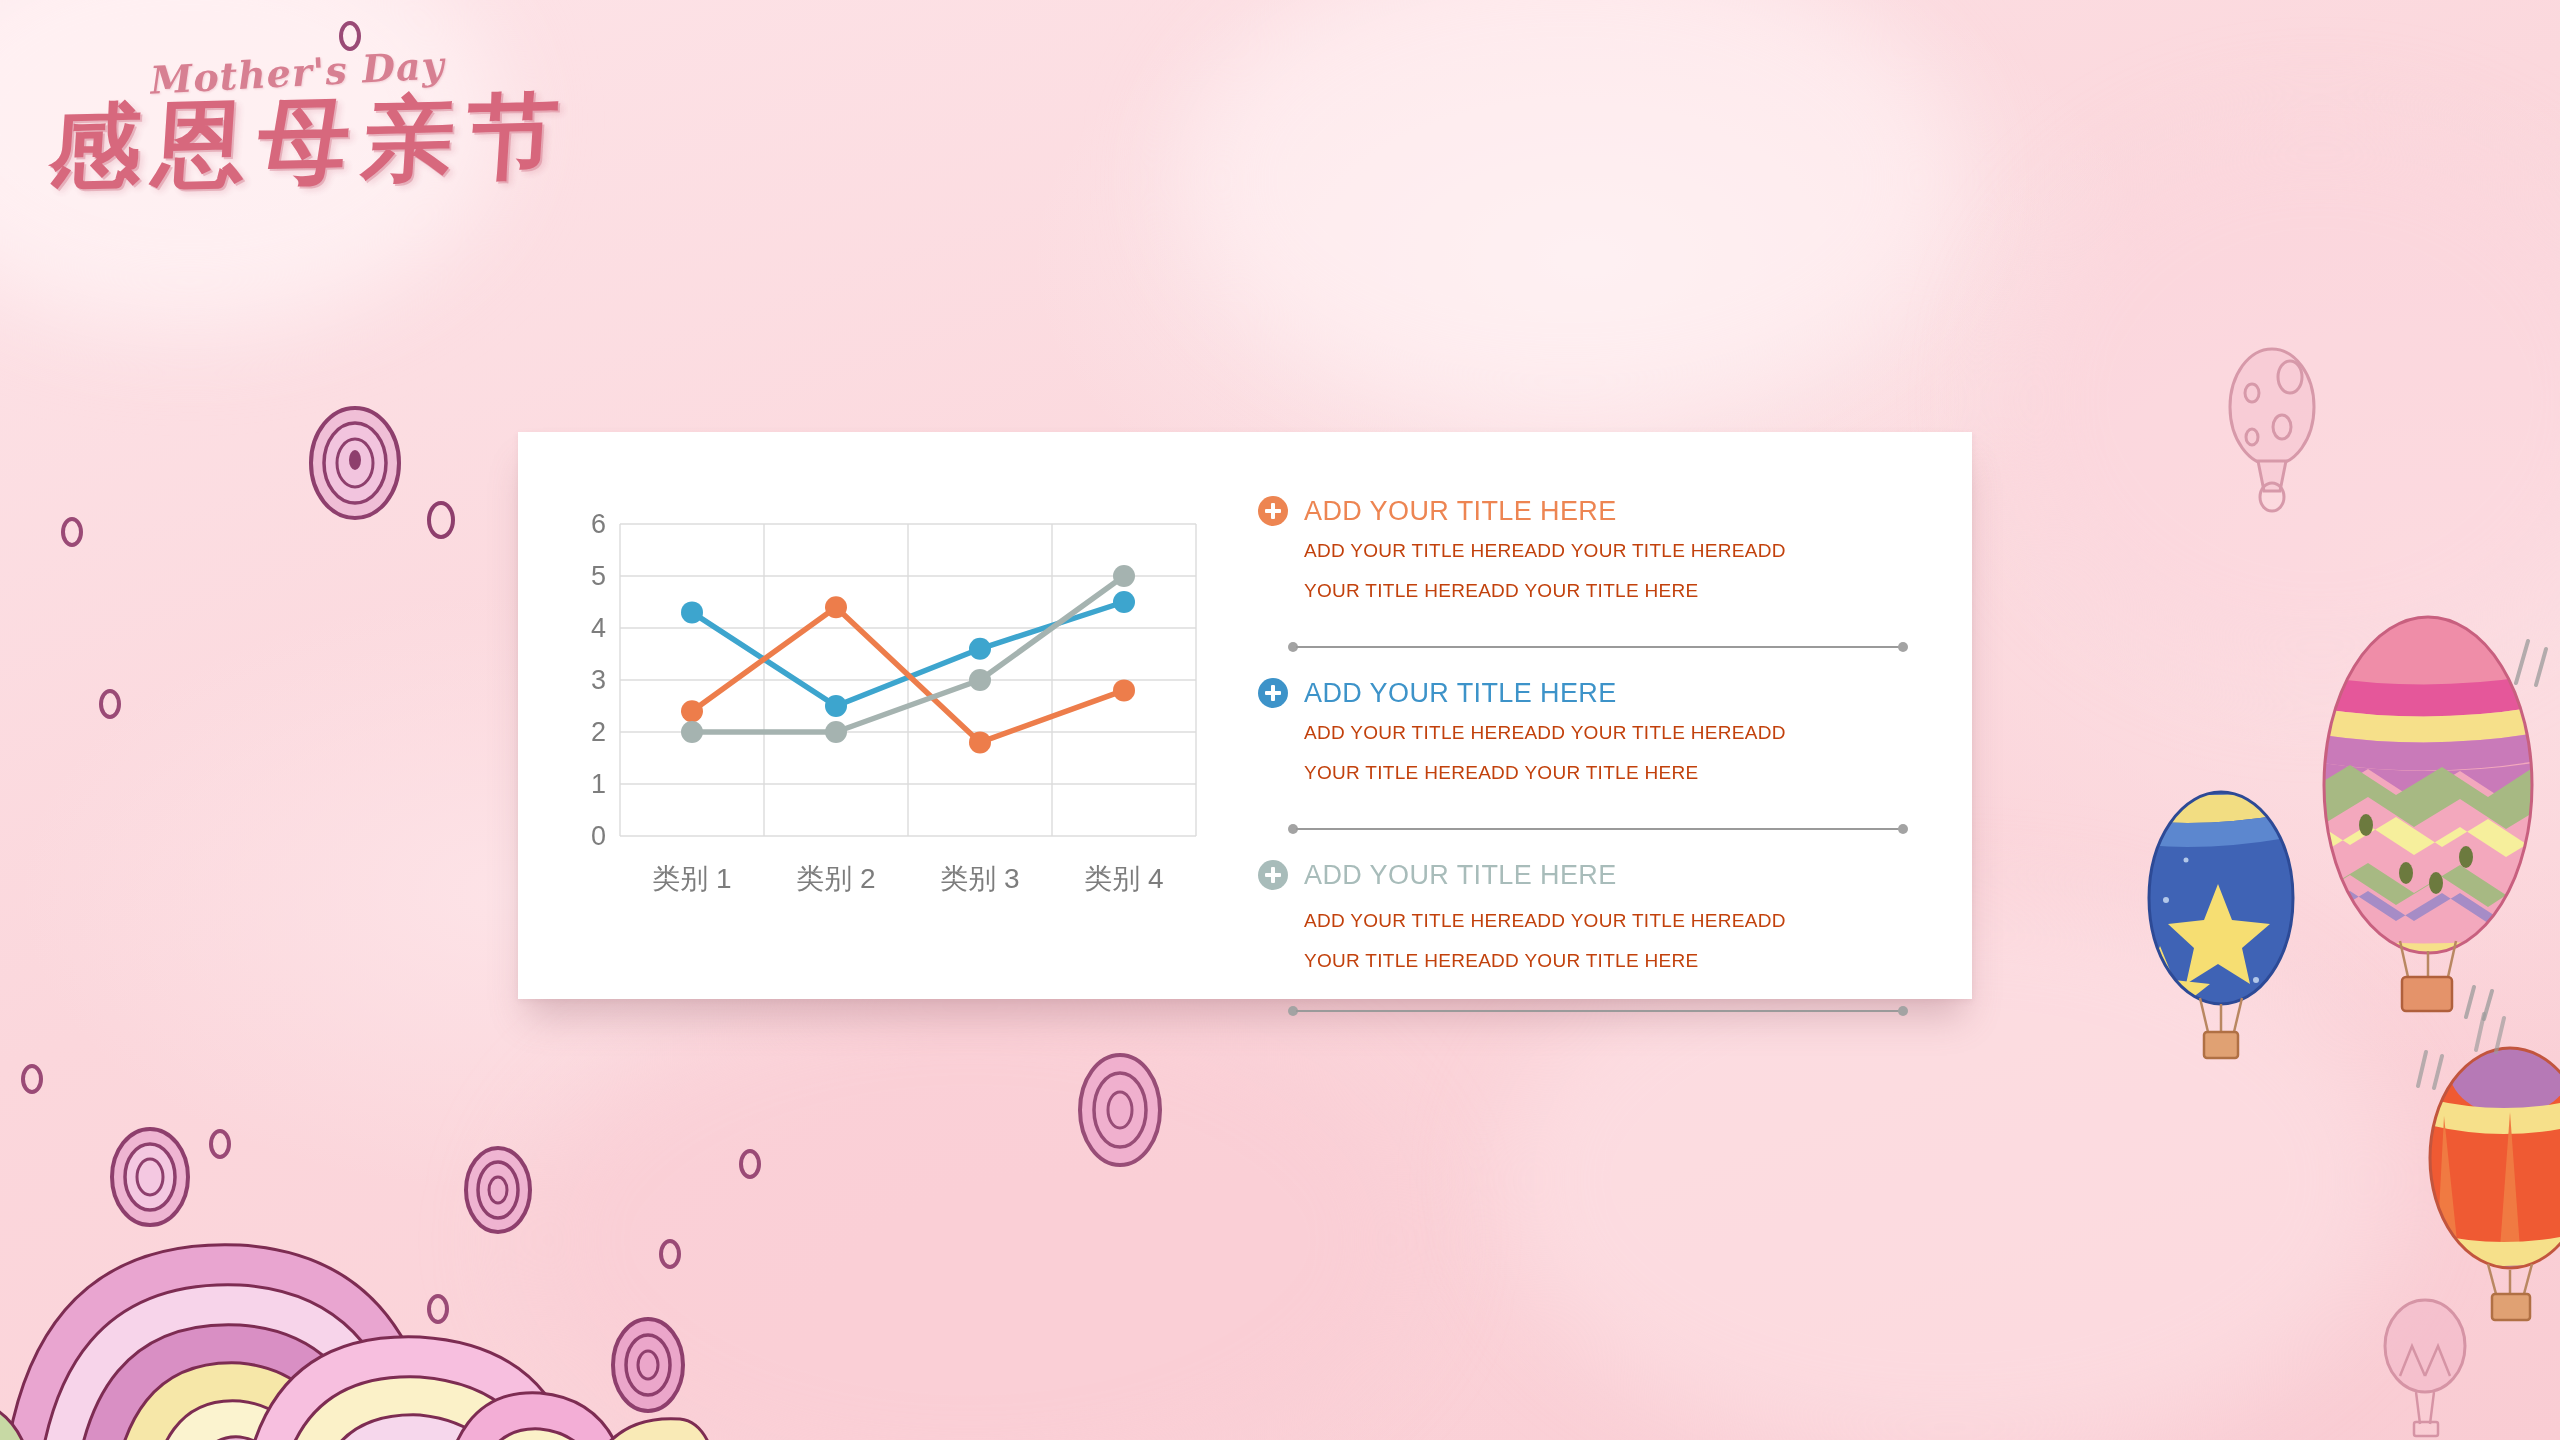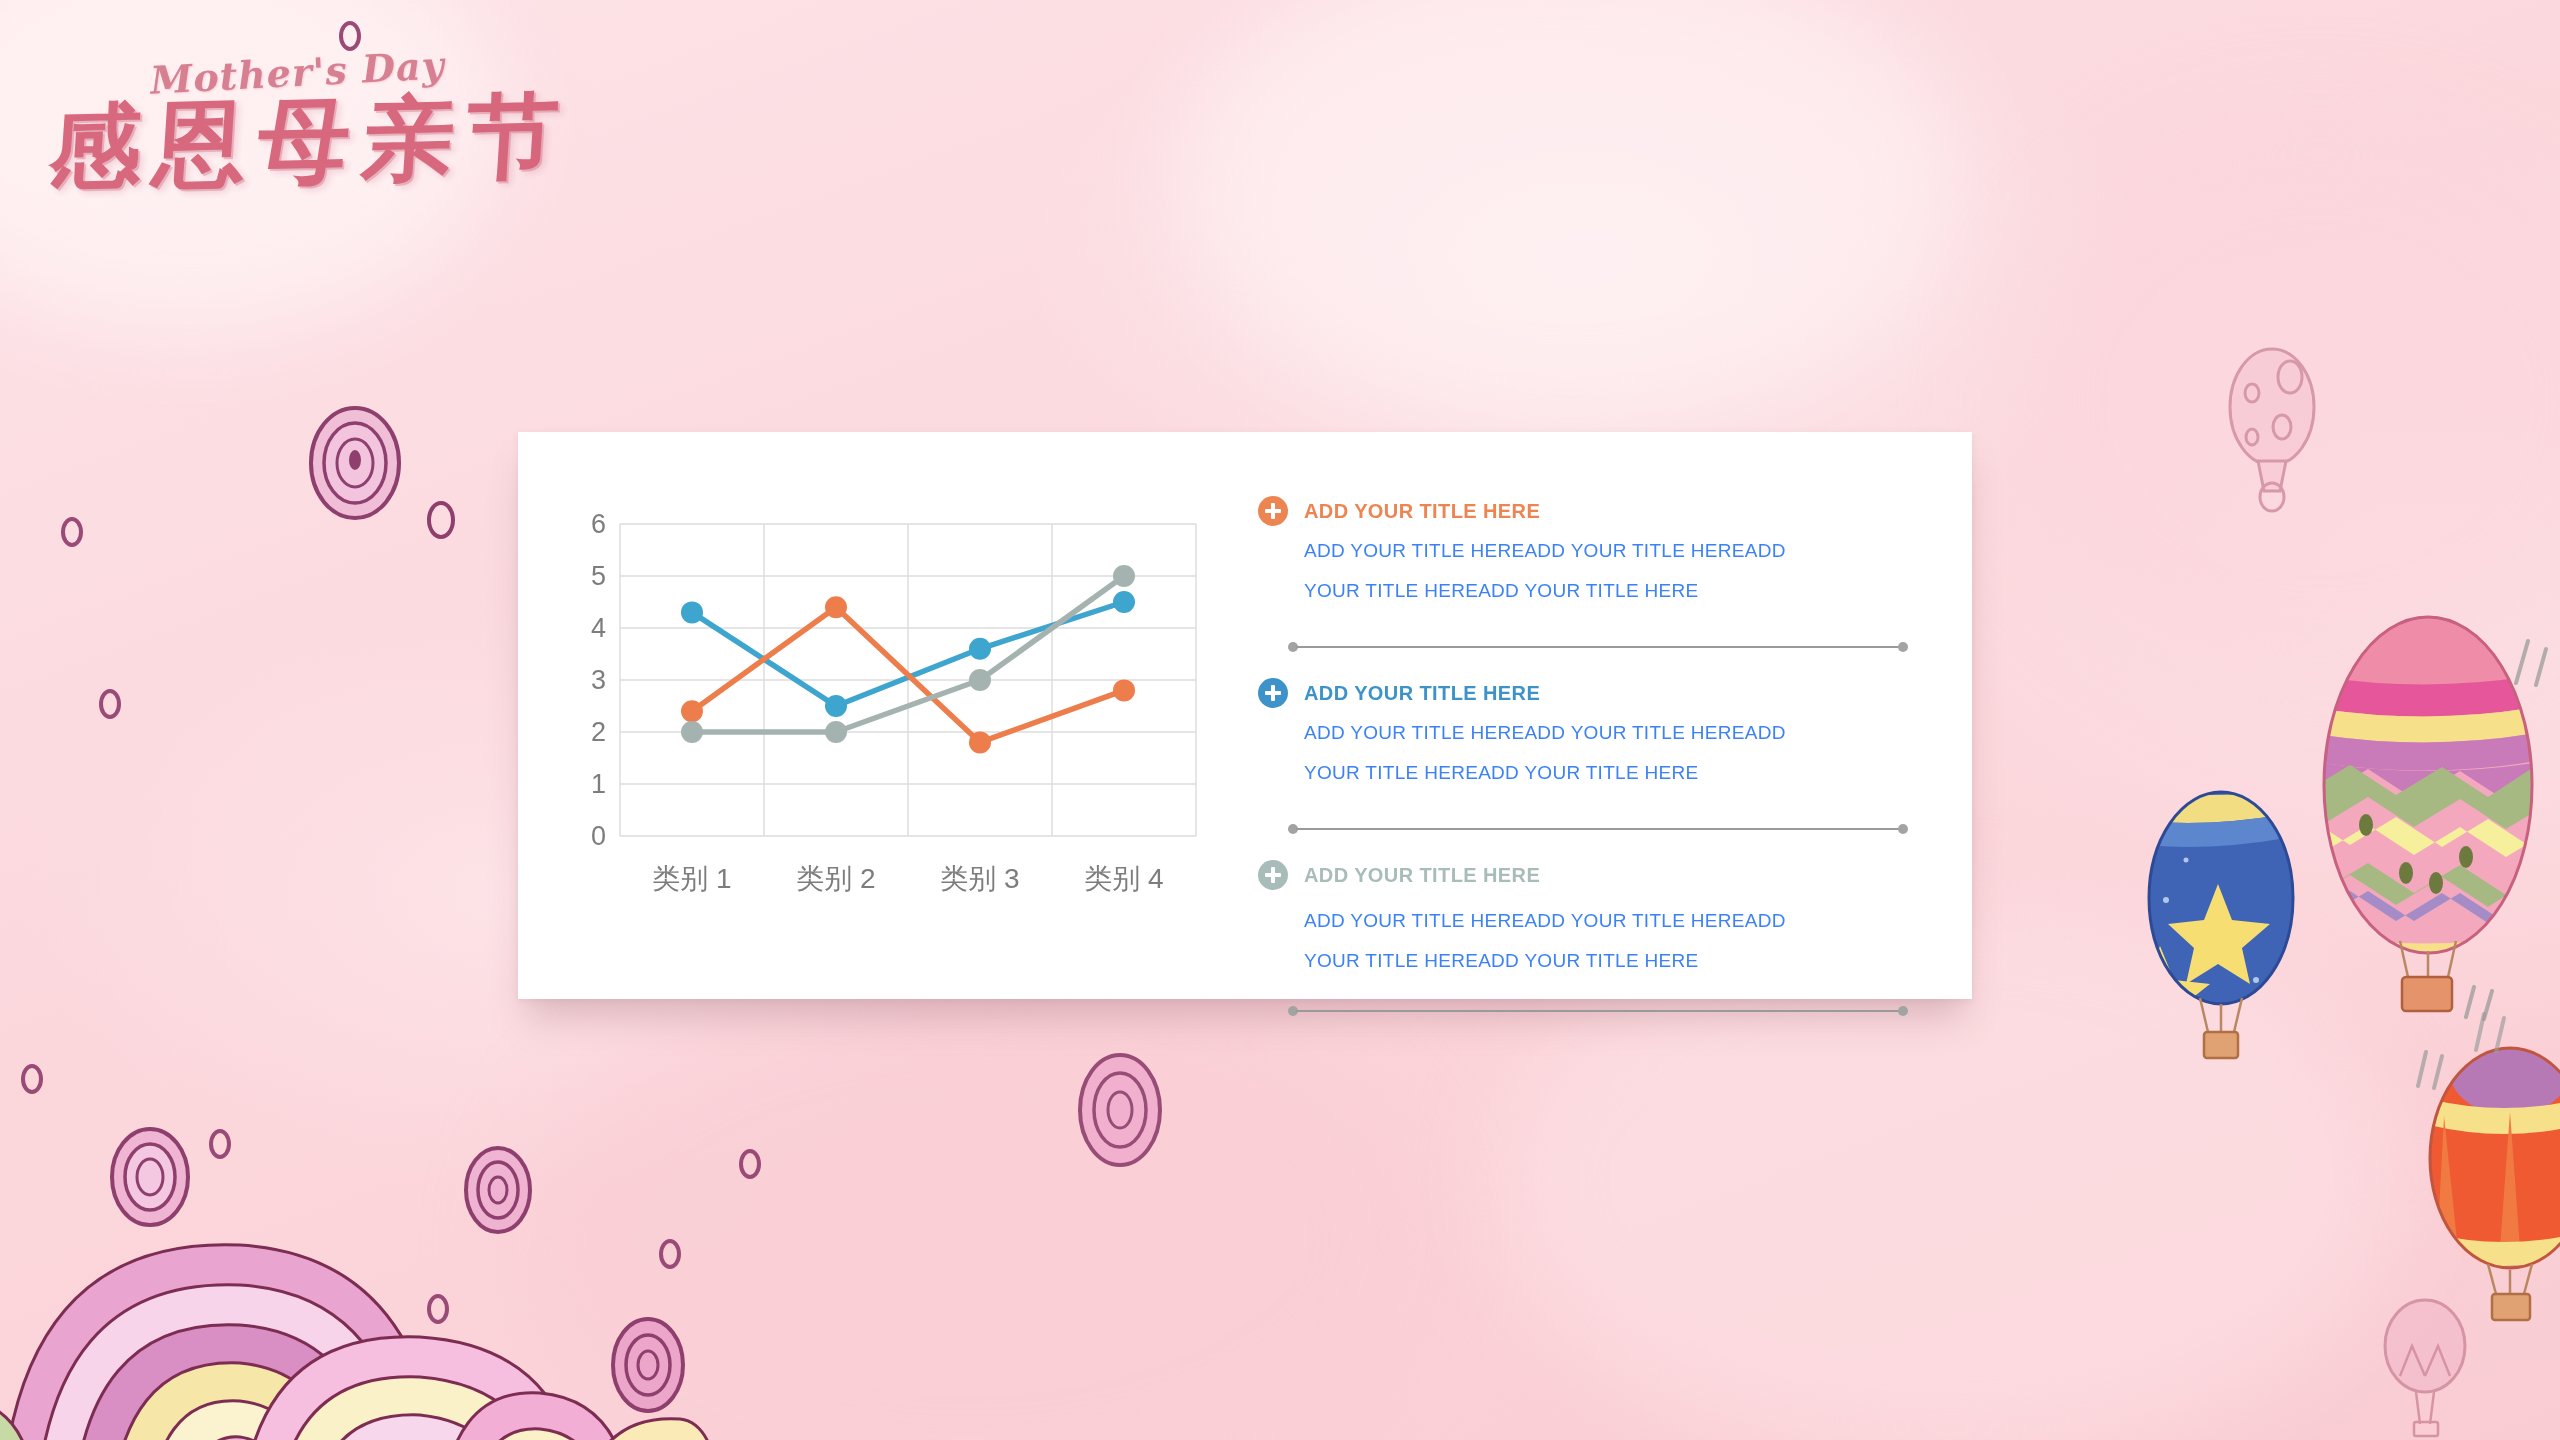--- a/index.html
+++ b/index.html
@@ -55,22 +55,22 @@
   #chart svg{display:block;}
 
   
   #panel{position:absolute;left:740px;top:62px;width:680px;height:470px;}
   .blk{position:absolute;left:0;width:680px;height:140px;}
   .blk-hdr{display:flex;align-items:center;gap:16px;height:34px;}
   .plus-icon{width:30px;height:30px;border-radius:50%;position:relative;flex:0 0 auto;}
   .plus-icon::before,.plus-icon::after{content:"";position:absolute;background:#fff;border-radius:1px;}
   .plus-icon::before{left:50%;top:7px;width:4px;height:16px;margin-left:-2px;}
   .plus-icon::after{top:50%;left:7px;height:4px;width:16px;margin-top:-2px;}
-  .blk-title{font-size:20px;font-weight:700;letter-spacing:.4px;}
-  .blk-line{font-size:19px;color:#3b82f6;letter-spacing:.3px;white-space:nowrap;}
+  .blk-title{font-size:27px;font-weight:400;letter-spacing:.4px;}
+  .blk-line{font-size:19px;color:#c2410c;letter-spacing:.3px;white-space:nowrap;}
   .l1{margin:12px 0 0 46px;}
   .l2{margin:18px 0 0 46px;}
   .sep{position:absolute;left:30px;width:620px;height:10px;}
   .sep .bar{position:absolute;left:8px;right:8px;top:4px;height:1.5px;background:#9a9a9a;}
   .sep .dot{position:absolute;top:0;width:10px;height:10px;border-radius:50%;background:#a3a3a3;}
   .sep .dot.l{left:0;} .sep .dot.r{right:0;}
 </style>
 </head>
 <body>
 

